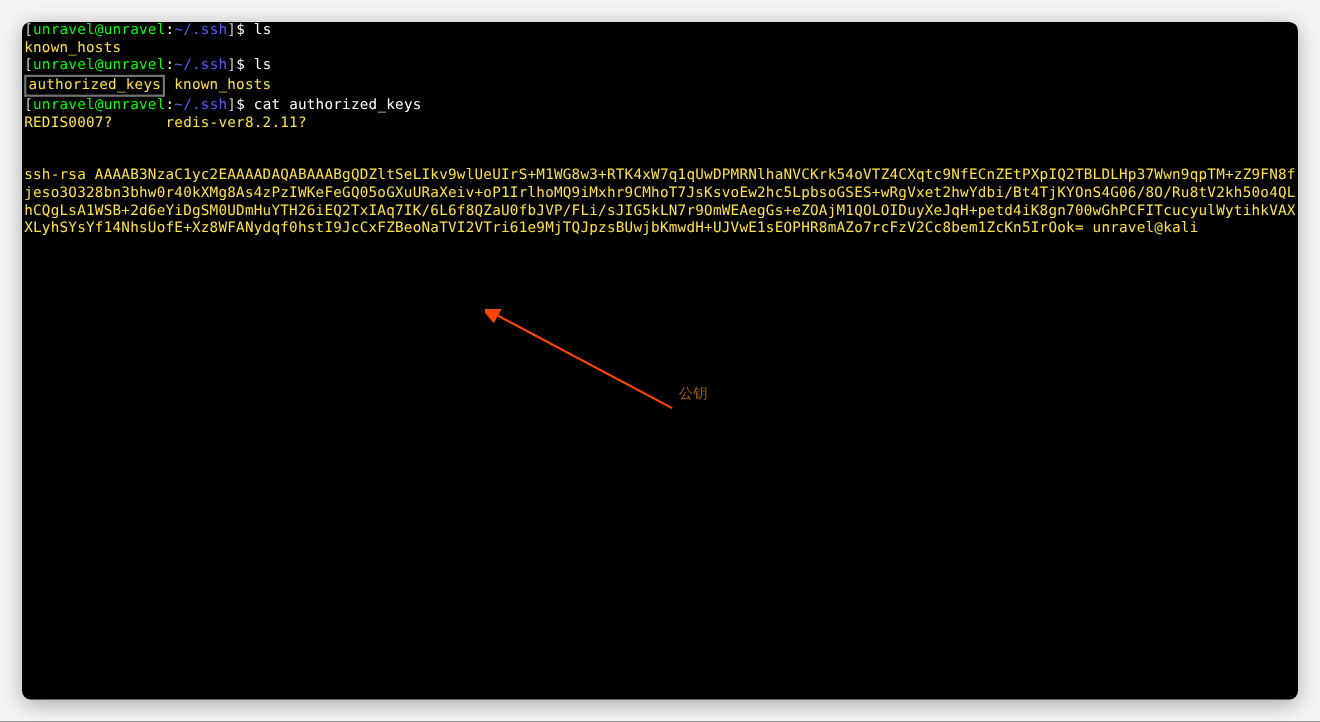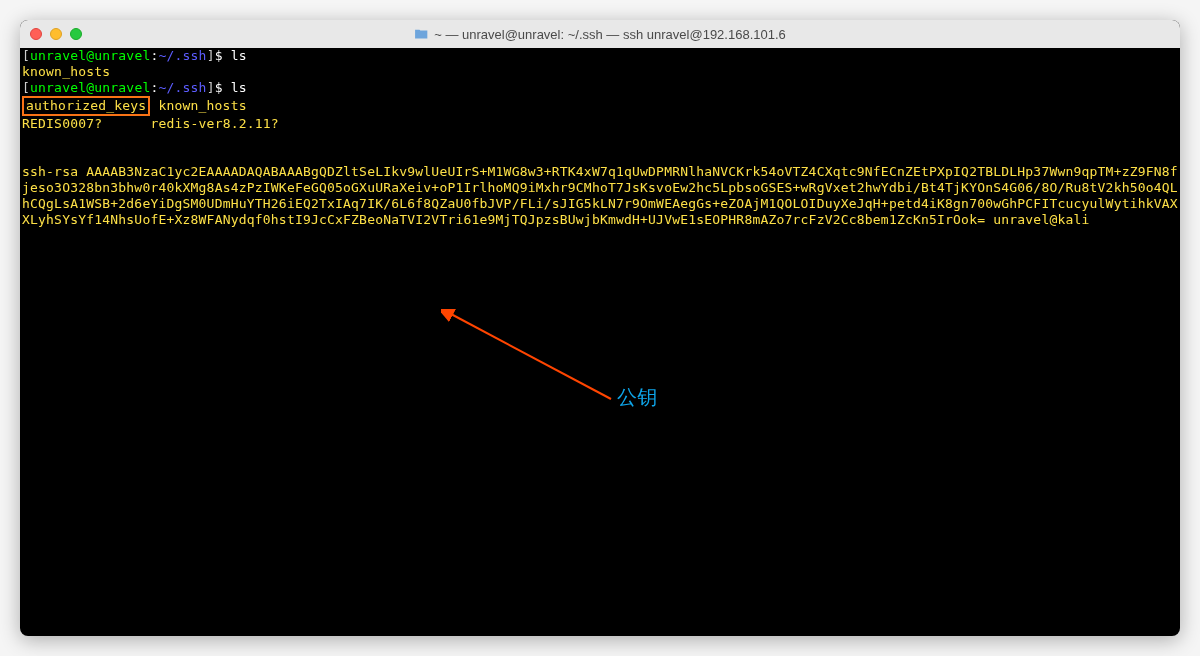--- a/index.html
+++ b/index.html
@@ -69,74 +69,60 @@
       position: relative;
       height: calc(100% - 28px);
     }
     .user-host { color: #00ff00; }
     .colon { color: #ffffff; }
     .path { color: #5c5cff; }
     .dollar { color: #ffffff; }
     .command { color: #ffffff; }
     .output { color: #fde047; }
     .highlight-box {
-      border: 2px solid #f97316;
+      border: 2px solid #737373;
       display: inline-block;
       padding: 0 2px;
       margin-right: 8px;
     }
     .line {
       white-space: pre-wrap;
       word-break: break-all;
     }
     .bracket { color: #cccccc; }
     .annotation {
       position: absolute;
-      top: 341px;
+      top: 330px;
       left: 597px;
-      color: #0ea5e9;
-      font-size: 20px;
+      color: #a16207;
+      font-size: 13px;
       font-family: -apple-system, sans-serif;
     }
     .arrow-svg {
       position: absolute;
       top: 261px;
       left: 421px;
       pointer-events: none;
     }
   </style>
 </head>
 <body>
 
 <div class="terminal-window">
-  <div class="title-bar">
-    <div class="traffic-lights">
-      <div class="traffic-light traffic-red"></div>
-      <div class="traffic-light traffic-yellow"></div>
-      <div class="traffic-light traffic-green"></div>
-    </div>
-    <div class="title-text">
-      <span class="folder-icon">
-        <svg viewBox="0 0 16 16" width="14" height="14">
-          <path fill="#6ea5dc" d="M1 3 h5 l1 1 h8 v9 h-14 z"></path>
-        </svg>
-      </span>
-      <span>~ — unravel@unravel: ~/.ssh — ssh unravel@192.168.101.6</span>
-    </div>
-  </div>
 
   <div class="terminal-body">
     <div class="line"><span class="bracket">[</span><span class="user-host">unravel@unravel</span><span class="colon">:</span><span class="path">~/.ssh</span><span class="bracket">]</span><span class="dollar">$</span> <span class="command">ls</span></div>
 
     <div class="line output">known_hosts</div>
 
     <div class="line"><span class="bracket">[</span><span class="user-host">unravel@unravel</span><span class="colon">:</span><span class="path">~/.ssh</span><span class="bracket">]</span><span class="dollar">$</span> <span class="command">ls</span></div>
 
     <div class="line"><span class="highlight-box output">authorized_keys</span><span class="output">known_hosts</span></div>
 
+    <div class="line"><span class="bracket">[</span><span class="user-host">unravel@unravel</span><span class="colon">:</span><span class="path">~/.ssh</span><span class="bracket">]</span><span class="dollar">$</span> <span class="command">cat authorized_keys</span></div>
 
     <div class="line output">REDIS0007?      redis-ver8.2.11?</div>
     <div class="line output">&nbsp;</div>
     <div class="line output">&nbsp;</div>
 
     <div class="line output">ssh-rsa AAAAB3NzaC1yc2EAAAADAQABAAABgQDZltSeLIkv9wlUeUIrS+M1WG8w3+RTK4xW7q1qUwDPMRNlhaNVCKrk54oVTZ4CXqtc9NfECnZEtPXpIQ2TBLDLHp37Wwn9qpTM+zZ9FN8fjeso3O328bn3bhw0r40kXMg8As4zPzIWKeFeGQ05oGXuURaXeiv+oP1IrlhoMQ9iMxhr9CMhoT7JsKsvoEw2hc5LpbsoGSES+wRgVxet2hwYdbi/Bt4TjKYOnS4G06/8O/Ru8tV2kh50o4QLhCQgLsA1WSB+2d6eYiDgSM0UDmHuYTH26iEQ2TxIAq7IK/6L6f8QZaU0fbJVP/FLi/sJIG5kLN7r9OmWEAegGs+eZOAjM1QOLOIDuyXeJqH+petd4iK8gn700wGhPCFITcucyulWytihkVAXXLyhSYsYf14NhsUofE+Xz8WFANydqf0hstI9JcCxFZBeoNaTVI2VTri61e9MjTQJpzsBUwjbKmwdH+UJVwE1sEOPHR8mAZo7rcFzV2Cc8bem1ZcKn5IrOok= unravel@kali</div>
 
     <div class="line output">&nbsp;</div>
     <div class="line output">&nbsp;</div>
     <div class="line output">&nbsp;</div>

